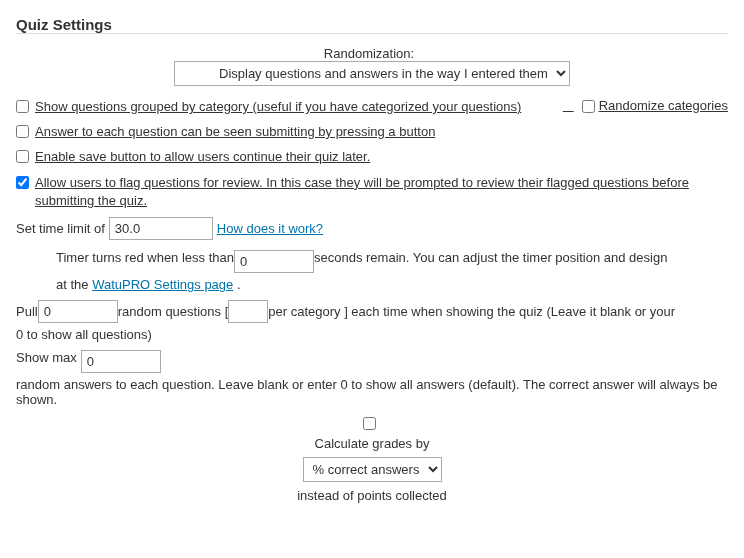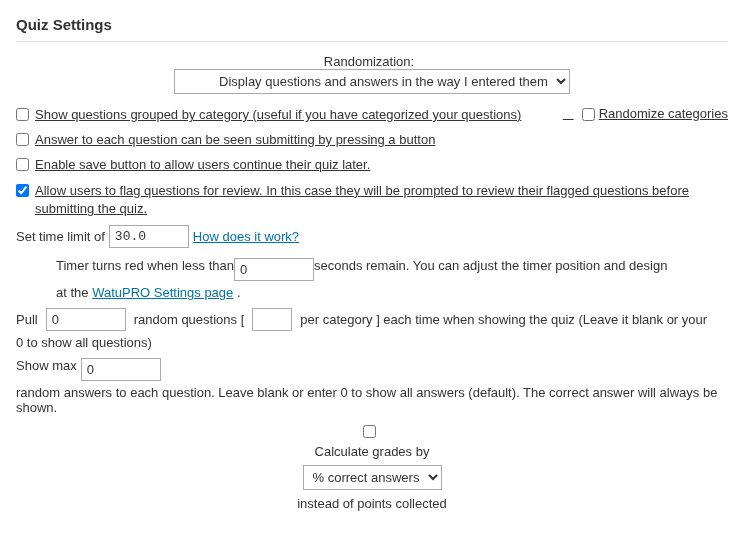--- a/index.html
+++ b/index.html
@@ -8,21 +8,20 @@
       font-size: 13px;
       color: #333;
       background: #fff;
       padding: 16px;
       width: 744px;
     }
     h2 {
       font-size: 15px;
       font-weight: bold;
       margin-bottom: 12px;
-      padding-bottom: 8px;
       border-bottom: 1px solid #ddd;
     }
     label {
       font-weight: normal;
       font-size: 13px;
     }
     input[type="text"], input[type="number"] {
       border: 1px solid #aaa;
       padding: 3px 5px;
       font-size: 13px;
@@ -80,21 +79,21 @@
     .timer-line {
       display: flex;
       align-items: flex-start;
       flex-wrap: wrap;
       margin-bottom: 4px;
     }
     .pull-row {
       display: flex;
       align-items: center;
       flex-wrap: wrap;
-      gap: 8px;
+      gap: 0;
       margin-bottom: 4px;
     }
     .pull-note {
       font-size: 13px;
       color: #333;
       margin-bottom: 8px;
     }
     .show-max-row {
       display: flex;
       align-items: flex-start;
@@ -140,21 +139,21 @@
   <span class="text">Enable save button to allow users continue their quiz later.</span>
 </div>
 
 <div class="checkbox-row">
   <input type="checkbox" id="cb_flag" checked="" style="">
   <span class="text">Allow users to flag questions for review. In this case they will be prompted to review their flagged questions before submitting the quiz.</span>
 </div>
 
 <div class="time-limit-row">
   <span>Set time limit of</span>
-  <input type="text" value="30.0" style="width: 80px; font-family: Liberation Mono, monospace;">
+  <input type="text" value="30.0" style="width: 104px;">
   <a href="#" class="inline-link">How does it work?</a>
 </div>
 
 <div class="timer-row">
   <div class="timer-line">
     <span>Timer turns red when less than</span>
     <input type="text" value="0" style="width: 80px;">
     <span>seconds remain. You can adjust the timer position and design</span>
   </div>
   <div style="margin-top:2px;">

